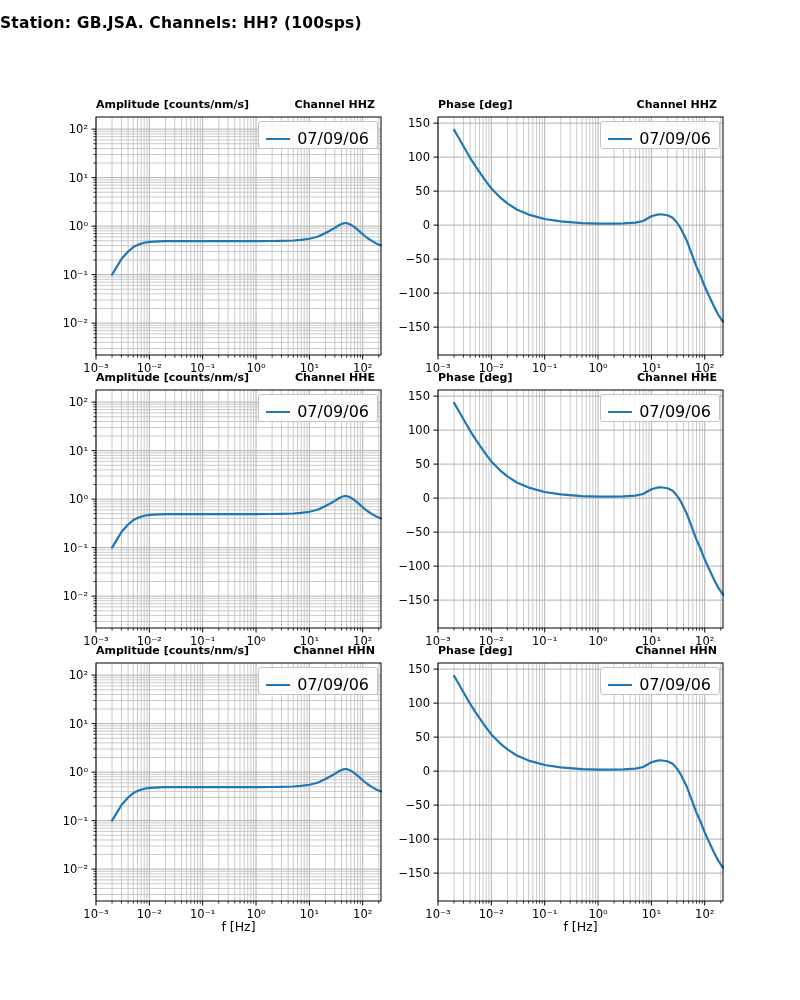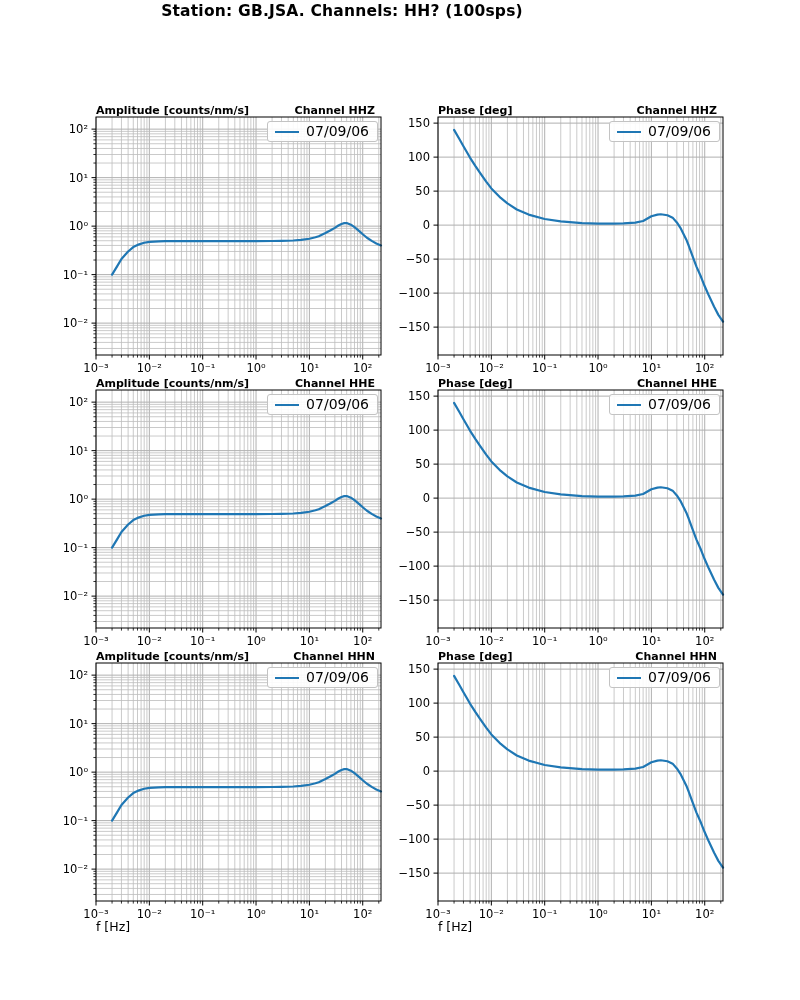--- a/index.html
+++ b/index.html
@@ -2,38 +2,38 @@
 <html><head>
 <meta charset="utf-8">
 <style>
   html,body{margin:0;padding:0;}
   body{
     width:800px;height:1000px;position:relative;background:#ffffff;
     font-family:"DejaVu Sans","Liberation Sans",sans-serif;color:#000;
     overflow:hidden;
   }
   .fig-title{
-    position:absolute;top:2px;left:0;width:684px;text-align:center;
+    position:absolute;top:14px;left:0;width:684px;text-align:left;
     font-size:15.5px;font-weight:bold;letter-spacing:.2px;
   }
   .cell{position:absolute;width:350px;height:302px;}
   .cell svg{position:absolute;left:0;top:0;}
-  .sp-title{position:absolute;top:3px;font-size:11px;font-weight:bold;white-space:nowrap;margin-top:6px;}
+  .sp-title{position:absolute;top:3px;font-size:11px;font-weight:bold;white-space:nowrap;}
   .sp-title-left{left:58px;}
   .sp-title-right{right:13px;}
   .legend{
     position:absolute;top:26px;right:10px;
     display:flex;align-items:center;gap:7px;
     border:1px solid #c3c3c3;border-radius:3px;
     background:rgba(255,255,255,0.9);
-    padding:3px 8px 3px 7px;font-size:14px;line-height:13px;
+    padding:10px 8px 3px 7px;font-size:16px;line-height:13px;
   }
   .legend-line{display:inline-block;width:24px;height:0;border-top:2.2px solid #1f77b4;}
   .xlabel{
-    position:absolute;width:285px;top:919px;
+    position:absolute;width:285px;text-align:center;top:919px;
     font-size:12.5px;
   }
 </style>
 </head>
 <body>
 
 <div class="fig-title">Station: GB.JSA. Channels: HH? (100sps)</div>
 
 <div class="cell" style="left:38px;top:95px">
   <svg class="plot" width="350" height="302" viewBox="0 0 350 302">

